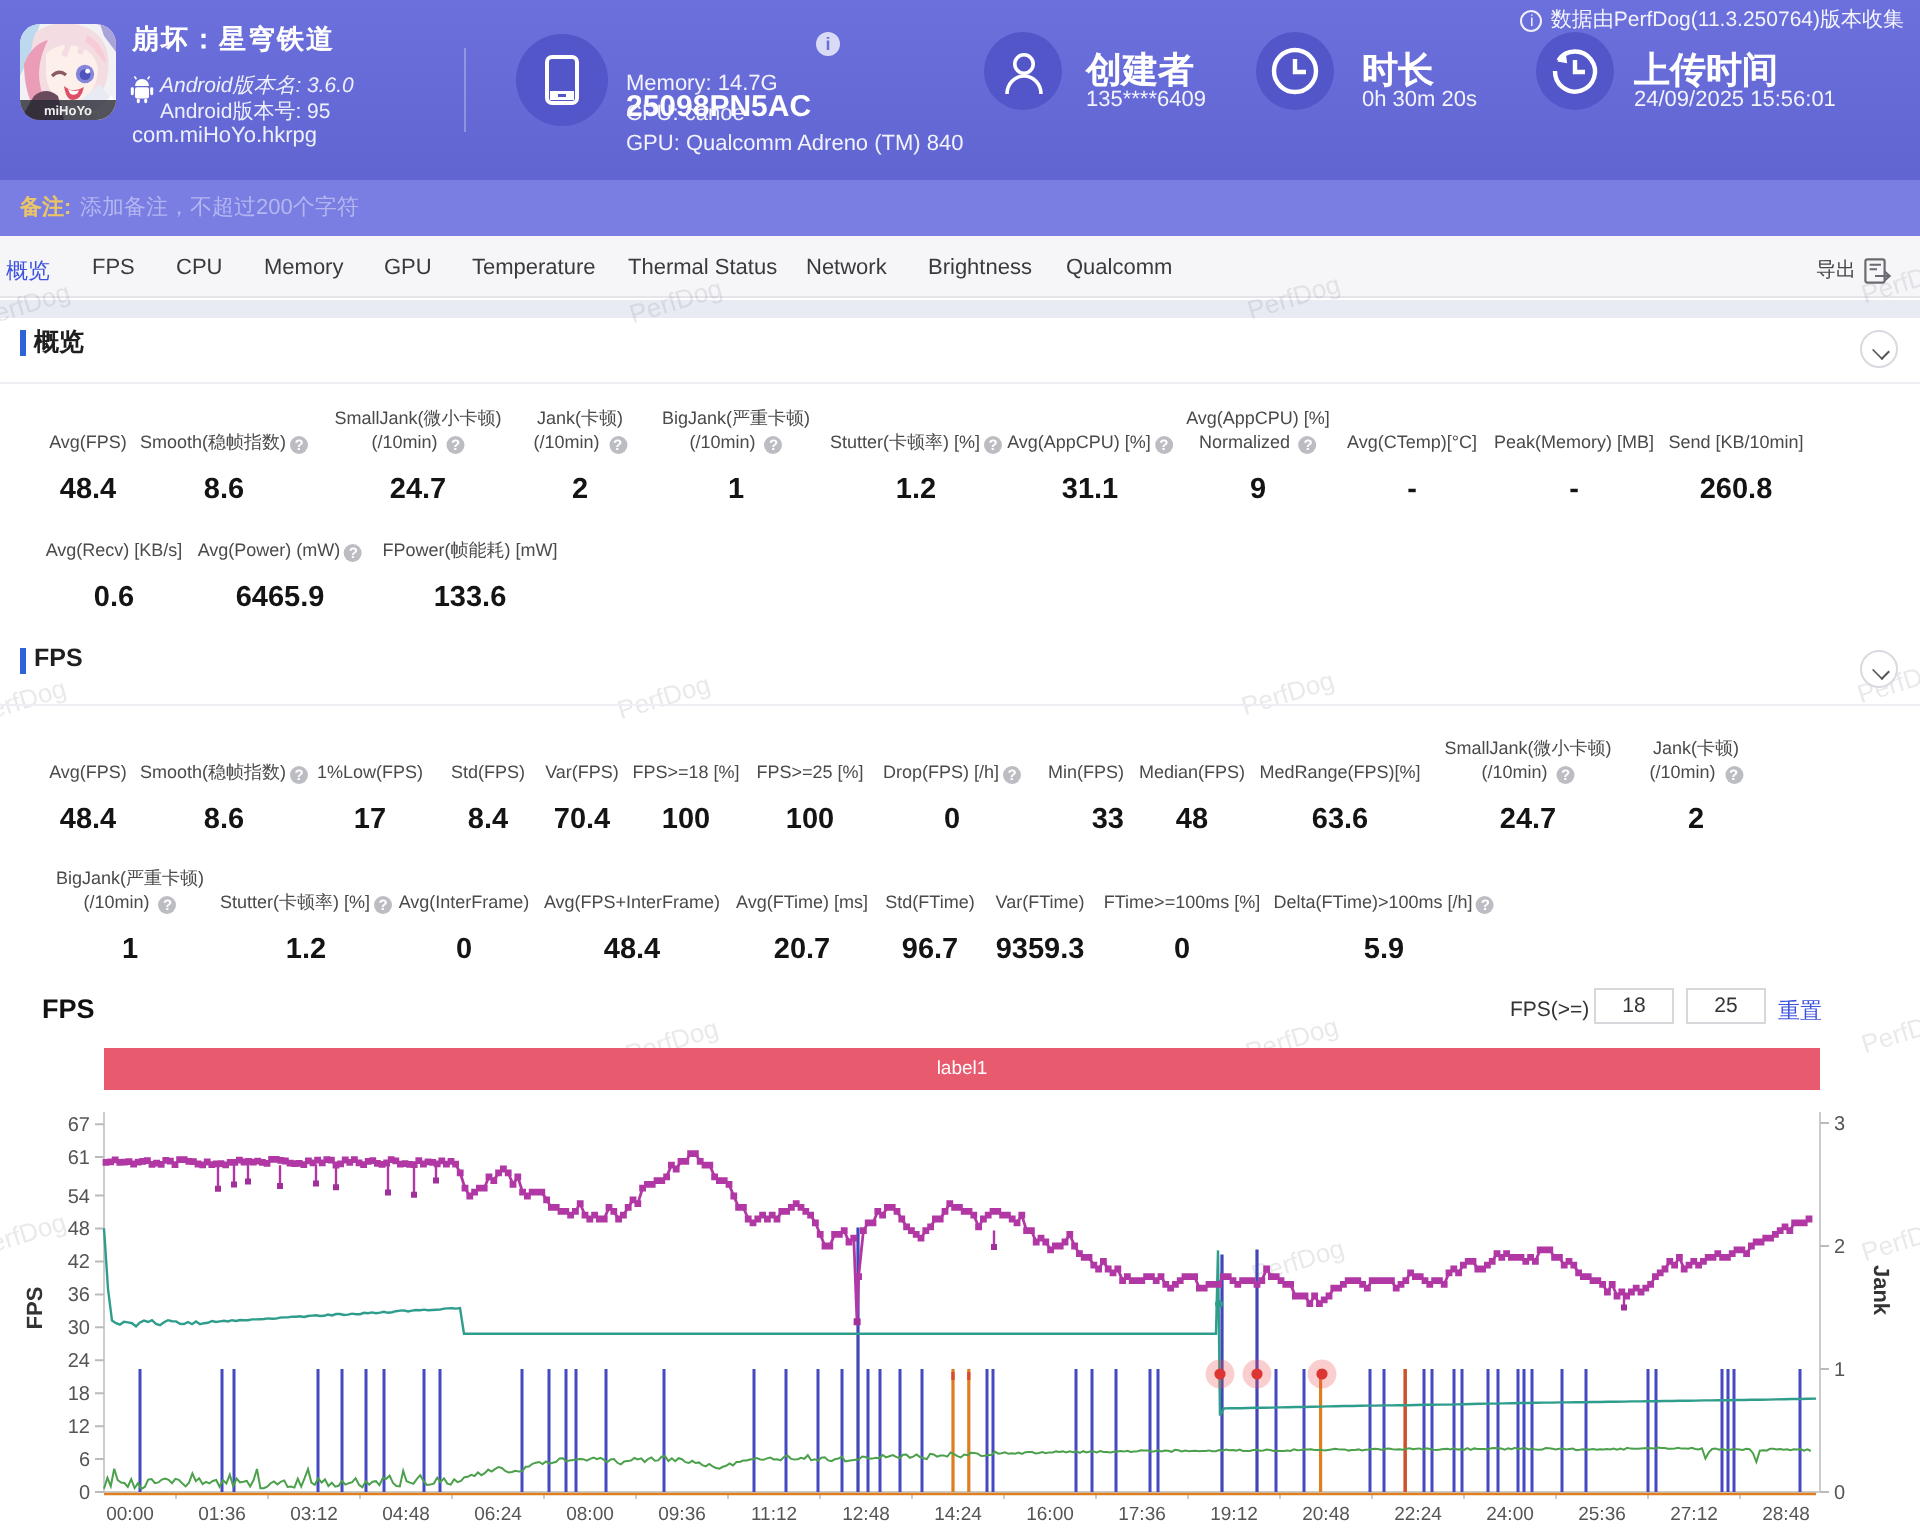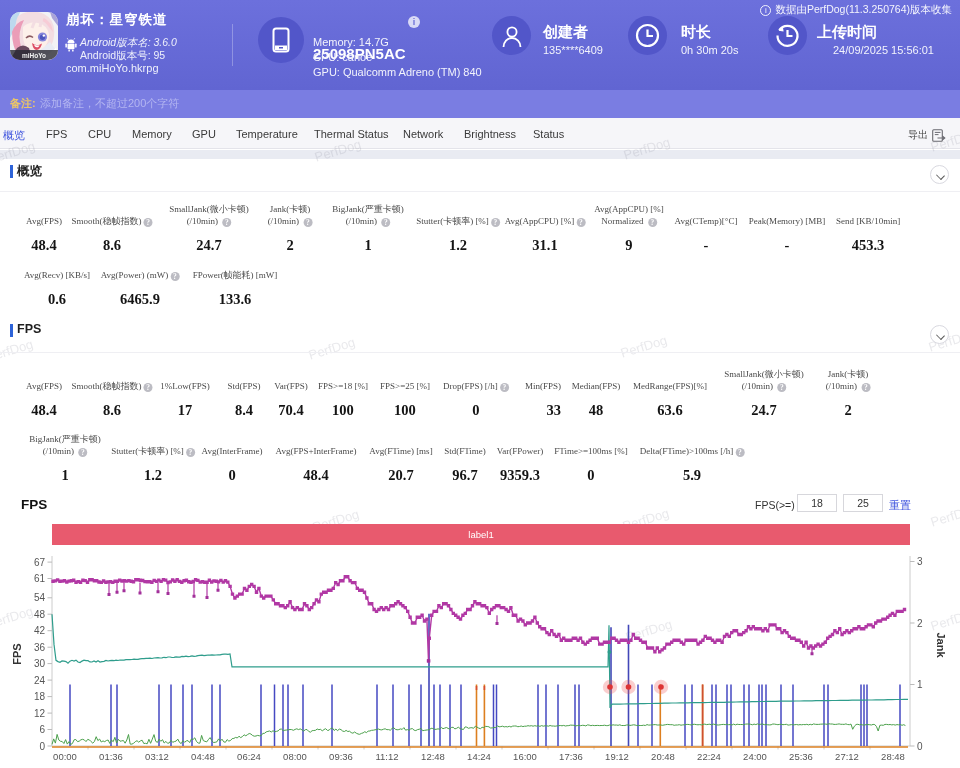--- a/index.html
+++ b/index.html
@@ -7,25 +7,25 @@
 html,body{width:960px;height:768px;overflow:hidden;}
 body{font-family:"Liberation Sans",sans-serif;background:#fff;position:relative;}
 .abs{position:absolute;}
 
 #hdr{position:absolute;left:0;top:0;width:960px;height:90px;background:linear-gradient(180deg,#6c70dc,#6165d2);}
 #note{position:absolute;left:0;top:90px;width:960px;height:28px;background:#7a7de2;}
 #tabs{position:absolute;left:0;top:118px;width:960px;height:31px;background:#f6f6f9;border-bottom:1px solid #e4e4ea;}
 #gap{position:absolute;left:0;top:150px;width:960px;height:9px;background:#e9ebf2;}
 #content{position:absolute;left:0;top:159px;width:960px;height:609px;background:#fff;}
 .hcirc{position:absolute;border-radius:50%;background:#5256c9;}
-.hlab{position:absolute;color:#fff;font-weight:bold;font-size:15px;}
+.hlab{position:absolute;color:#fff;font-weight:bold;font-size:18px;}
 .hval{position:absolute;color:#f2f3fc;font-size:11px;}
 .hsmall{position:absolute;color:#eef0fb;font-size:10.5px;}
 .tab{position:absolute;top:10px;font-size:11px;color:#3a3a3a;}
-.col{position:absolute;transform:translateX(-50%);text-align:center;white-space:nowrap;font-family:Liberation Serif, serif;}
+.col{position:absolute;transform:translateX(-50%);text-align:center;white-space:nowrap;}
 .lbl{display:flex;flex-direction:column;justify-content:flex-end;font-size:9px;line-height:11.5px;color:#4a4a4a;}
 .lbl2{height:25px;}
 .lbl1{height:12px;}
 .val{font-size:14.5px;font-weight:bold;color:#141414;margin-top:10px;}
 .qi{display:inline-block;width:9px;height:9px;border-radius:50%;background:#bcbcc3;color:#fff;font-size:7.5px;line-height:9.5px;text-align:center;vertical-align:-1px;margin-left:2px;font-weight:bold;}
 .secbar{position:absolute;left:10px;width:3px;height:13px;background:#2d63d8;}
 .sectit{position:absolute;left:17px;font-size:12.5px;font-weight:bold;color:#1f1f1f;}
 .collapse{position:absolute;left:930px;width:19px;height:19px;border:1px solid #d9d9e0;border-radius:50%;background:#fff;}
 .collapse:after{content:"";position:absolute;left:5.5px;top:6px;width:6px;height:6px;border-right:1.4px solid #555;border-bottom:1.4px solid #555;transform:rotate(45deg) scale(1,.8);transform-origin:center;}
 .secline{position:absolute;left:0;width:960px;height:1px;background:#efeff3;}
@@ -107,42 +107,42 @@
   <div class="hlab" style="left:681px;top:23px;">时长</div>
   <div class="hval" style="left:681px;top:44px;">0h 30m 20s</div>
 
   <div class="hcirc" style="left:768px;top:16px;width:39px;height:39px;"></div>
   <svg class="abs" style="left:774px;top:22px" width="27" height="27" viewBox="0 0 27 27">
     <path d="M5.2,8.2 A10,10 0 1 1 3.5,13.5" fill="none" stroke="#fff" stroke-width="2.2"></path>
     <path d="M8.8,4.2 L4.6,8.8 L9.6,9.6" fill="#fff" stroke="none"></path>
     <path d="M13.5,8 V14 H18.5" fill="none" stroke="#fff" stroke-width="2.2"></path>
   </svg>
   <div class="hlab" style="left:817px;top:23px;">上传时间</div>
-  <div class="hval" style="left:817px;top:44px;margin-left:16px;">24/09/2025 15:56:01</div>
+  <div class="hval" style="left:817px;top:44px;">24/09/2025 15:56:01</div>
 
   <div class="abs" style="right:8px;top:3px;display:flex;align-items:center;gap:4px;color:rgba(255,255,255,0.92);font-size:10.5px;">
       <span style="width:11px;height:11px;border:1px solid rgba(255,255,255,0.9);border-radius:50%;font-size:8px;line-height:10px;text-align:center;">i</span>
       <span>数据由PerfDog(11.3.250764)版本收集</span>
     </div>
 </div>
 <div id="note">
   <span class="abs" style="left:10px;top:6px;font-size:11px;font-weight:bold;color:#eac568;">备注:</span>
   <span class="abs" style="left:40px;top:6px;font-size:11px;color:#b4b6f1;">添加备注，不超过200个字符</span>
 </div>
 <div id="tabs">
   <span class="tab" style="left:3px;color:#3d53de;">概览</span>
   <span class="tab" style="left:46px;">FPS</span>
   <span class="tab" style="left:88px;">CPU</span>
   <span class="tab" style="left:132px;">Memory</span>
   <span class="tab" style="left:192px;">GPU</span>
   <span class="tab" style="left:236px;">Temperature</span>
   <span class="tab" style="left:314px;">Thermal Status</span>
   <span class="tab" style="left:403px;">Network</span>
   <span class="tab" style="left:464px;">Brightness</span>
-  <span class="tab" style="left:533px;">Status</span>
+  <span class="tab" style="left:533px;">Qualcomm</span>
   <span class="tab" style="left:908px;font-size:10px;color:#454545;">导出</span>
   <svg class="abs" style="left:932px;top:11px" width="14" height="13" viewBox="0 0 14 13">
     <rect x="0.7" y="0.7" width="9.6" height="11.6" rx="1" fill="none" stroke="#6a6a70" stroke-width="1.1"></rect>
     <path d="M2.8,3.4 H8.5 M2.8,5.6 H6.5" stroke="#6a6a70" stroke-width="1"></path>
     <path d="M5.5,9 H12.5 M10.3,6.8 L12.8,9 L10.3,11.2" fill="none" stroke="#6a6a70" stroke-width="1.1"></path>
   </svg>
 </div>
 <div id="gap"></div>
 <div id="content"></div>
 
@@ -227,21 +227,21 @@
 <div class="col" style="left:787px;top:202px;">
     <div class="lbl lbl2">
       <span>Peak(Memory) [MB]</span>
     </div>
     <div class="val">-</div>
   </div>
 <div class="col" style="left:868px;top:202px;">
     <div class="lbl lbl2">
       <span>Send [KB/10min]</span>
     </div>
-    <div class="val">453.3</div>
+    <div class="val">260.8</div>
   </div>
 
 <div class="col" style="left:57px;top:269px;">
     <div class="lbl lbl1">
       <span>Avg(Recv) [KB/s]</span>
     </div>
     <div class="val">0.6</div>
   </div>
 <div class="col" style="left:140px;top:269px;">
     <div class="lbl lbl1">
@@ -374,21 +374,21 @@
     <div class="val">20.7</div>
   </div>
 <div class="col" style="left:465px;top:432px;">
     <div class="lbl lbl2">
       <span>Std(FTime)</span>
     </div>
     <div class="val">96.7</div>
   </div>
 <div class="col" style="left:520px;top:432px;">
     <div class="lbl lbl2">
-      <span>Var(FPower)</span>
+      <span>Var(FTime)</span>
     </div>
     <div class="val">9359.3</div>
   </div>
 <div class="col" style="left:591px;top:432px;">
     <div class="lbl lbl2">
       <span>FTime&gt;=100ms [%]</span>
     </div>
     <div class="val">0</div>
   </div>
 <div class="col" style="left:692px;top:432px;">

